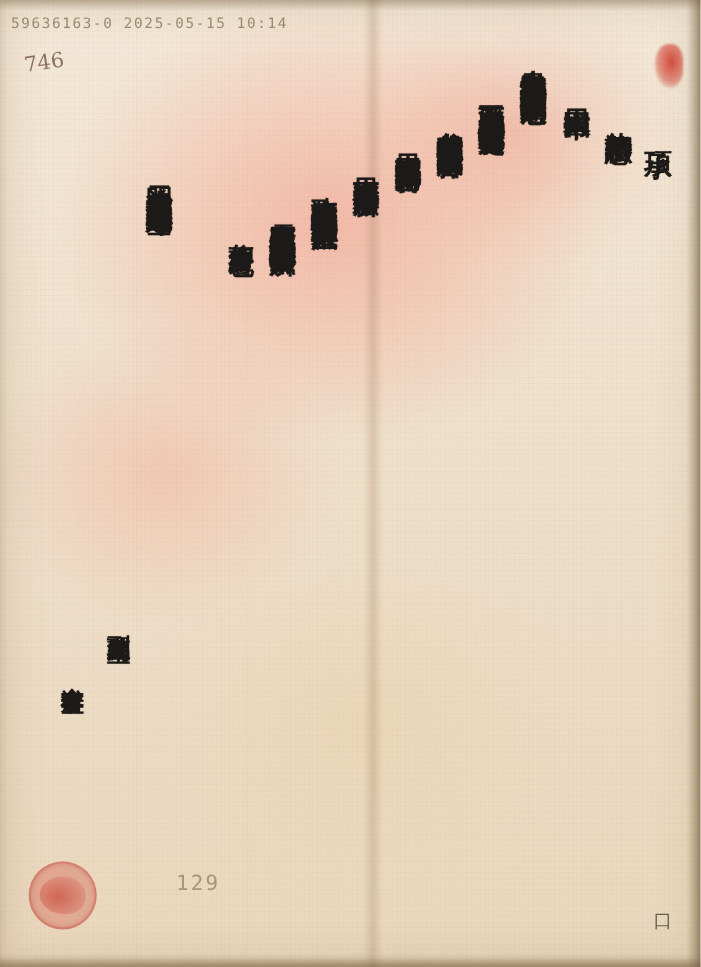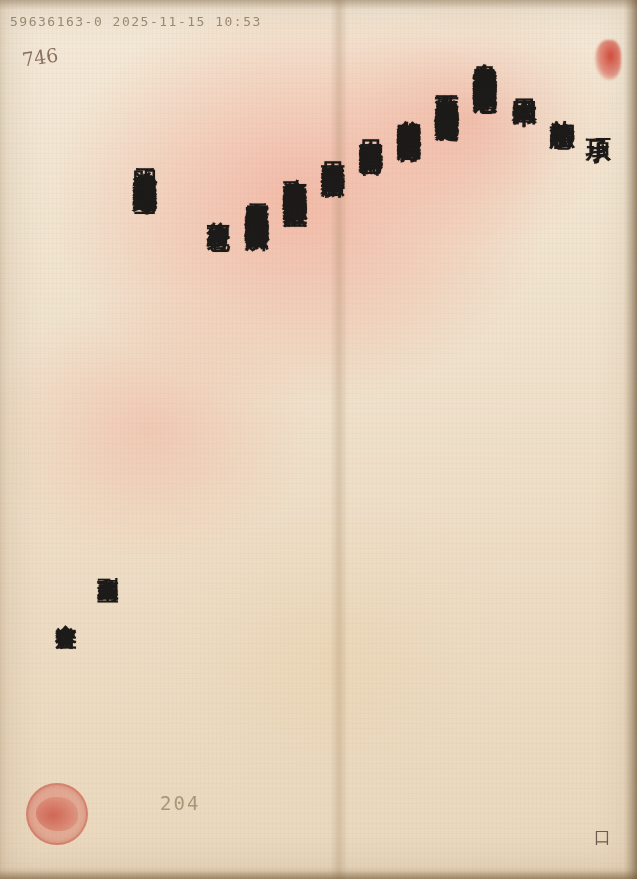--- a/index.html
+++ b/index.html
@@ -183,21 +183,21 @@
 </head>
 <body>
 
 <div id="page">
 
   <div class="paper"></div>
   <div class="paper-grain"></div>
   <div class="crease" style="left:330px;"></div>
   <div class="red-corner"></div>
 
-  <div class="scan-header">59636163-0 2025-11-15 10:53</div>
+  <div class="scan-header">59636163-0 2025-05-15 10:14</div>
 
   <div class="pencil-num">746</div>
 
   <div class="columns">
 
     <div class="vcol ink-main" style="right:26px; top:118px; height:120px;">項承</div>
 
     <div class="vcol ink-main" style="right:62px; top:100px; height:200px;">鈞諭恭悉吾</div>
 
     <div class="vcol ink-main" style="right:100px; top:78px; height:210px;">大日本帝國</div>
@@ -219,21 +219,21 @@
     <div class="vcol ink-sub" style="right:406px; top:204px; height:220px;">仰望而終身者也</div>
 
     <div class="vcol ink-sign" style="right:480px; top:150px; height:700px;">明治二十八年八月八日保良總局正主理劉廷玉等全叩</div>
 
     <div class="vcol ink-small" style="right:518px; top:560px; height:230px;">副主理葉為圭</div>
 
     <div class="vcol ink-small" style="right:560px; top:608px; height:220px;">會辦李春生</div>
 
   </div>
 
-  <div class="page-stamp">204</div>
+  <div class="page-stamp">129</div>
 
   <div class="corner-mark">口</div>
 
   <div class="seal">
     <div class="seal-inner"></div>
   </div>
 
   <div class="scan-edge-top"></div>
   <div class="scan-edge-right"></div>
   <div class="scan-edge-bottom"></div>

